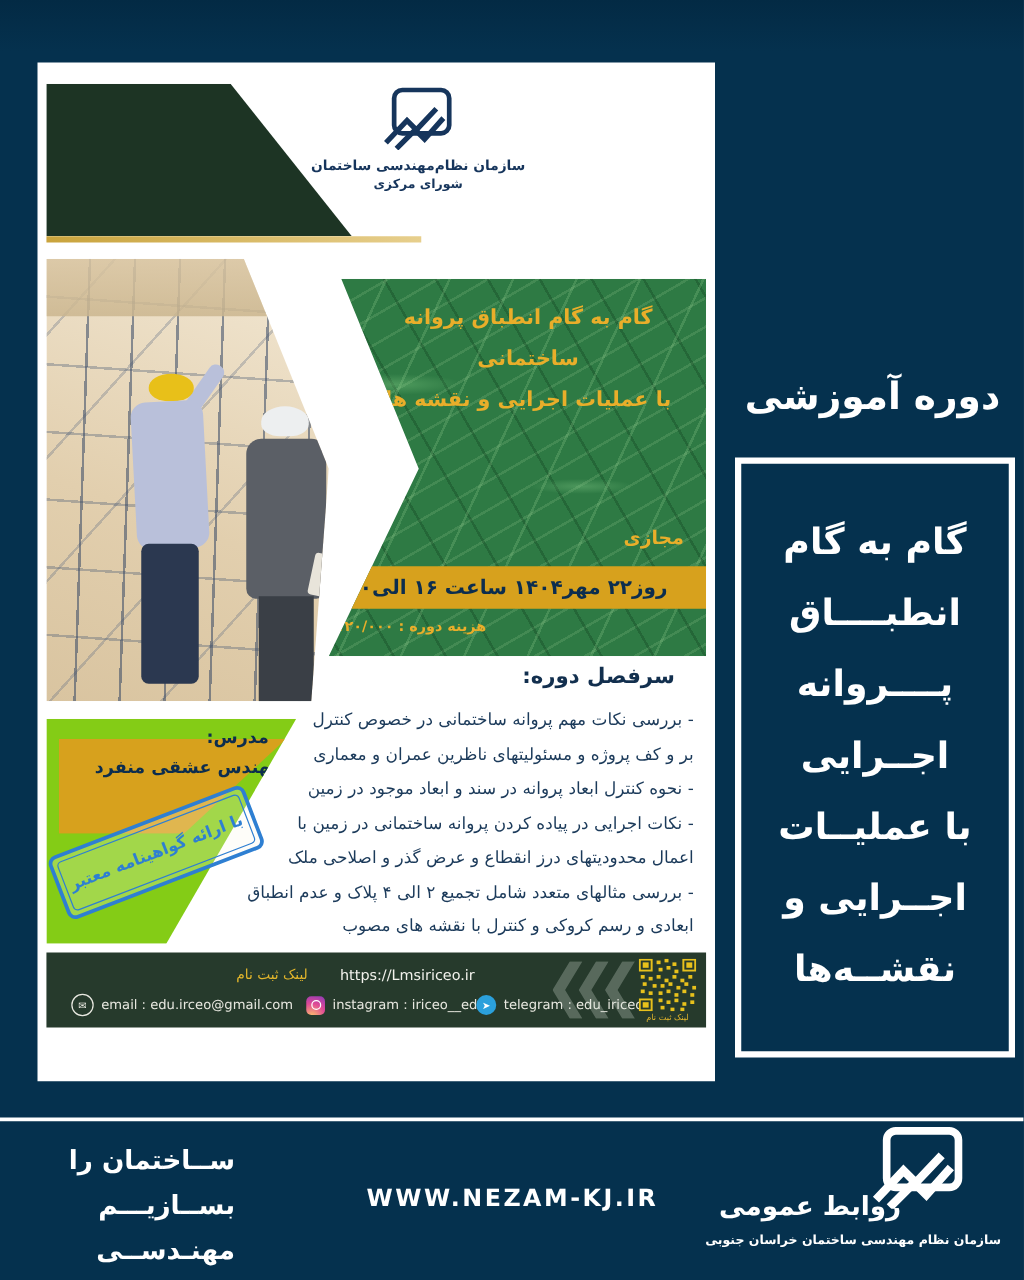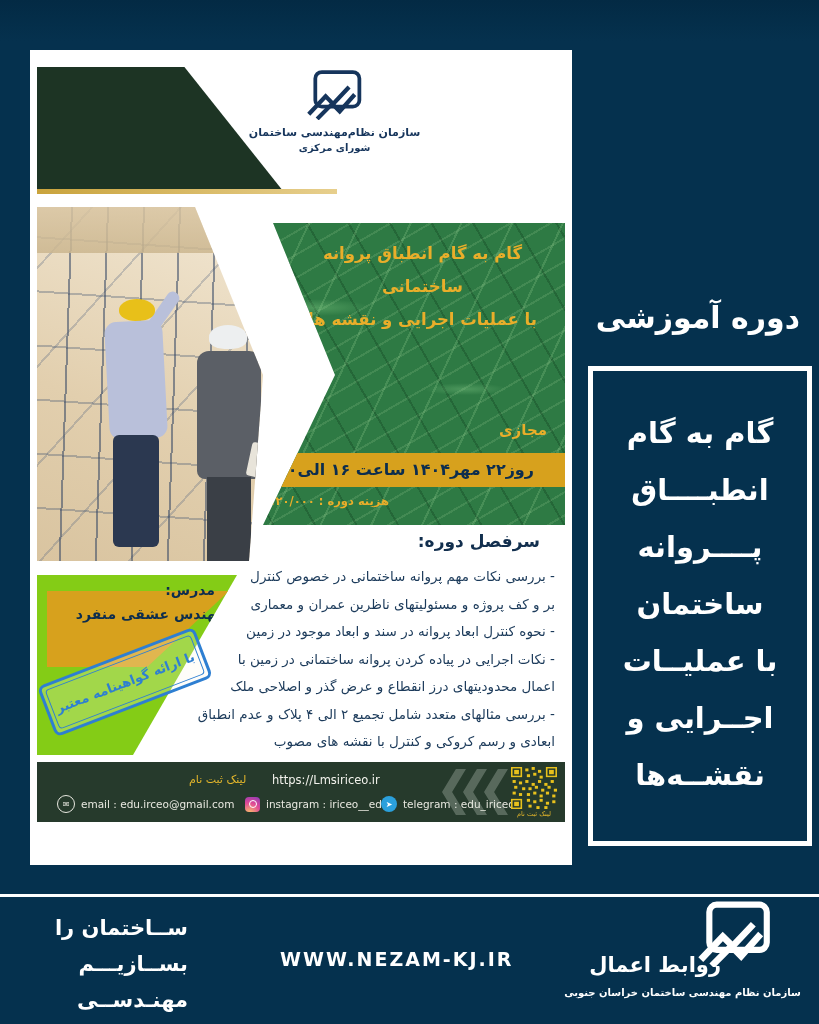--- a/index.html
+++ b/index.html
@@ -104,21 +104,21 @@
   .course-type{left:585px;top:300px;width:226px;text-align:center;color:#ffffff;
     font-weight:bold;font-size:30px;direction:rtl;}
   .bigbox{left:588px;top:366px;width:214px;height:470px;border:5px solid #ffffff;}
   .bigbox-lines{position:absolute;left:0;top:34px;width:100%;text-align:center;direction:rtl;
     color:#ffffff;font-weight:bold;font-size:29px;line-height:57px;}
 
   
   .footer-sep{left:0;top:894px;width:819px;height:3px;background:#ffffff;}
   .f-slogan{left:20px;top:910px;width:168px;text-align:right;direction:rtl;
     color:#ffffff;font-weight:bold;font-size:21px;line-height:36px;}
-  .f-site{left:280px;top:948px;width:260px;color:#ffffff;
+  .f-site{left:280px;top:948px;width:260px;text-align:center;color:#ffffff;
     font-weight:bold;font-size:19px;letter-spacing:2px;}
   .pr-logo{left:695px;top:901px;}
   .pr-title{left:575px;top:953px;width:146px;text-align:right;direction:rtl;
     color:#ffffff;font-weight:bold;font-size:21px;}
   .pr-org{left:555px;top:987px;width:255px;text-align:center;direction:rtl;
     color:#ffffff;font-weight:bold;font-size:10px;}
 </style>
 </head>
 <body>
 
@@ -271,21 +271,21 @@
     </div>
   </div>
 
   <div class="abs course-type">دوره آموزشی</div>
 
   <div class="abs bigbox">
     <div class="bigbox-lines">
       <div>گام به گام</div>
       <div>انطبــــاق</div>
       <div>پــــروانه</div>
-      <div>ساختمان</div>
+      <div>اجــرایی</div>
       <div>با عملیــات</div>
       <div>اجــرایی و</div>
       <div>نقشــه‌ها</div>
     </div>
   </div>
 
   <div class="abs footer-sep"></div>
 
   <div class="abs f-slogan">
     <div>ســاختمان را</div>
@@ -295,16 +295,16 @@
 
   <div class="abs f-site">WWW.NEZAM-KJ.IR</div>
 
   <div class="abs pr-logo">
     <svg viewBox="0 0 64 54" width="80" height="66">
       <rect x="11" y="3" width="47" height="37" rx="6" fill="none" stroke="#ffffff" stroke-width="5"></rect>
       <path d="M4 48 L22 29 L30 37 L47 19" fill="none" stroke="#ffffff" stroke-width="5.5"></path>
       <path d="M13 53 L29 37 L37 45 L53 27" fill="none" stroke="#ffffff" stroke-width="5.5"></path>
     </svg>
   </div>
-  <div class="abs pr-title">روابط اعمال</div>
+  <div class="abs pr-title">روابط عمومی</div>
   <div class="abs pr-org">سازمان نظام مهندسی ساختمان خراسان جنوبی</div>
 
 </div>
 
 </body></html>

